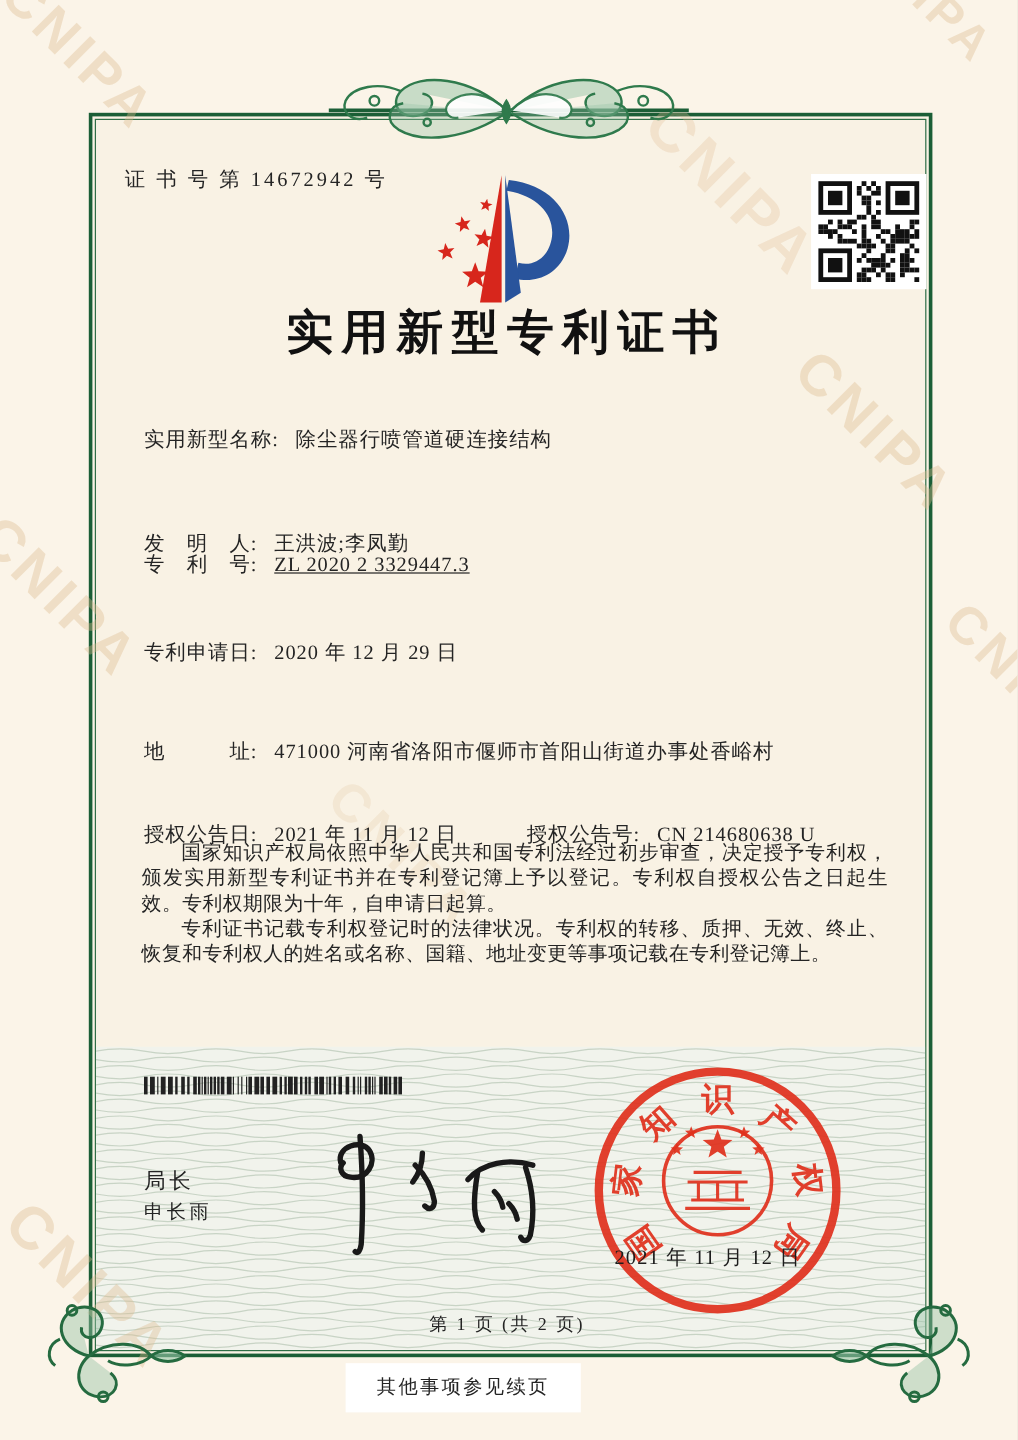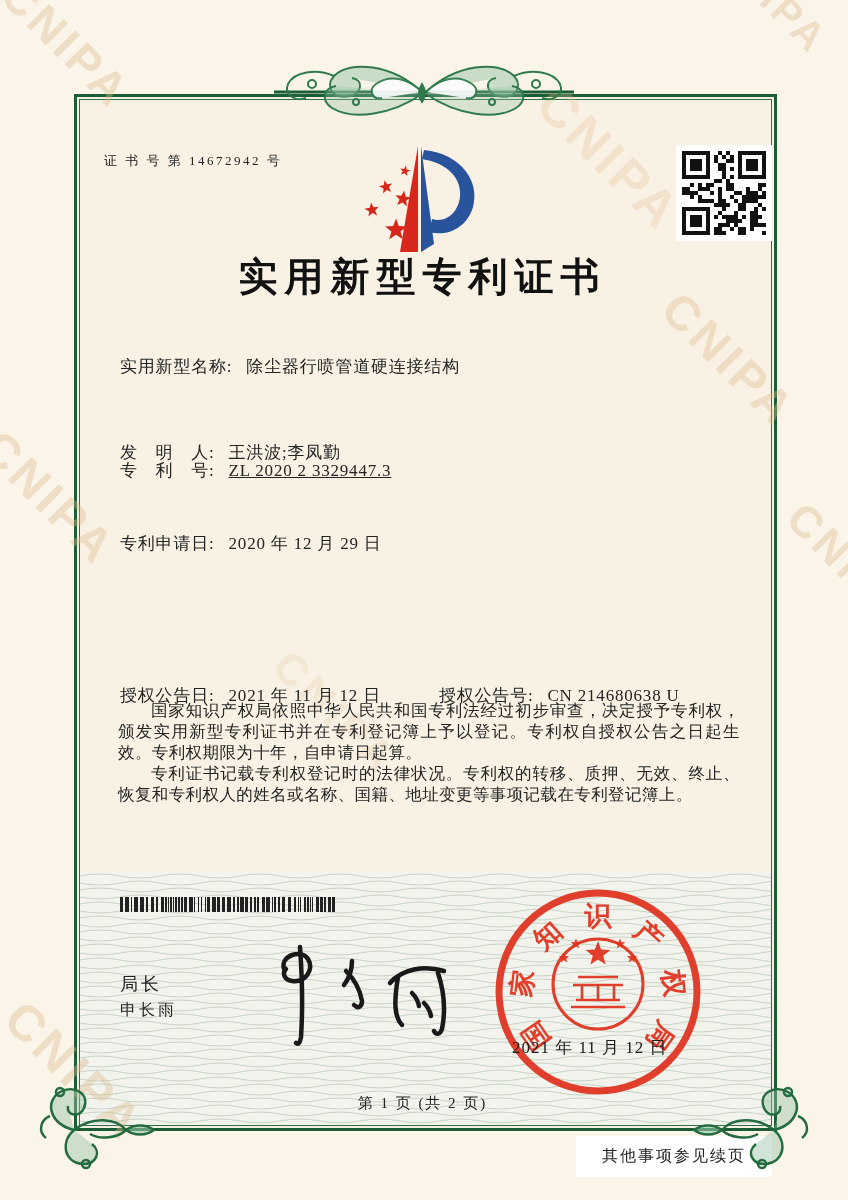--- a/index.html
+++ b/index.html
@@ -16,39 +16,39 @@
   }
   
   .frame{
     position:absolute; z-index:1; left:74px; top:94px; width:697px; height:1031px;
     border:3px solid #1b5e36; background:#f9f2e4;
   }
   .frame-inner{position:absolute; inset:2px; border:1px solid #2f6e46; pointer-events:none;}
   .waveband{position:absolute; left:3px; bottom:3px;}
   
   .abs{position:absolute; z-index:3;}
-  .certno{left:104px; top:152px; font-size:13px; letter-spacing:2.5px;font-family:Liberation Serif, serif;}
+  .certno{left:104px; top:138px; font-size:17px; letter-spacing:2.5px;font-family:Liberation Serif, serif;}
   .qrbox{left:676px; top:145px; width:96px; height:96px; background:#fff; padding:0;}
   .title{left:74px; top:250px; width:697px; text-align:center; font-size:39px;
          font-weight:bold; letter-spacing:7px; color:#111;}
   .frow{left:120px; font-size:17px; letter-spacing:.8px; white-space:nowrap;}
   .frow .lbl{display:inline-block;}
   .frow .val{margin-left:14px;}
   .frow .lbl2{margin-left:58px;}
   .paras{left:118px; top:700px; width:622px; font-size:16.5px; line-height:21px;
          text-align:justify; letter-spacing:.4px;}
   .paras p{margin:0; text-indent:2em;}
   .barcode{left:120px; top:897px;}
   .sigtitle{left:120px; top:972px; font-size:18px; letter-spacing:3px;}
   .signame{left:120px; top:1000px; font-size:16px; letter-spacing:3px;}
   .signature{left:248px; top:925px;}
   .sealwrap{left:488px; top:882px;}
   .sealdate{left:512px; top:1036px; font-size:17px; color:#1c1c1c; letter-spacing:1px; z-index:4;}
   .pagenum{left:74px; top:1094px; width:697px; text-align:center; font-size:15px; letter-spacing:2px;}
-  .contnote{left:0; top:1136px; width:772px; text-align:right; z-index:3;}
+  .contnote{left:0; top:1136px; width:772px; text-align:center; z-index:3;}
   .contnote span{display:inline-block; background:#ffffff; padding:10px 26px;
                  font-size:16px; letter-spacing:2px;}
   .ornament{position:absolute; z-index:4; pointer-events:none;}
 </style>
 </head>
 <body>
 
 <div class="page">
 
   <div class="wm" style="left:-14px; top:16px; font-size:46px;">CNIPA</div>
@@ -307,20 +307,23 @@
   </div>
   <div class="abs frow" style="top:427px;margin-top:14px;">
     <span class="lbl">发　明　人:</span><span class="val">王洪波;李凤勤</span>
   </div>
   <div class="abs frow" style="top:459px;text-decoration:underline;">
     <span class="lbl">专　利　号:</span><span class="val">ZL 2020 2 3329447.3</span>
   </div>
   <div class="abs frow" style="top:532px;">
     <span class="lbl">专利申请日:</span><span class="val">2020 年 12 月 29 日</span>
   </div>
+  <div class="abs frow" style="top:615px;">
+    <span class="lbl">地　　　址:</span><span class="val">471000 河南省洛阳市偃师市首阳山街道办事处香峪村</span>
+  </div>
   <div class="abs frow" style="top:684px;">
     <span class="lbl">授权公告日:</span><span class="val">2021 年 11 月 12 日</span><span class="lbl lbl2">授权公告号:</span><span class="val">CN 214680638 U</span>
   </div>
 
   <div class="abs paras">
     <p>国家知识产权局依照中华人民共和国专利法经过初步审查，决定授予专利权，颁发实用新型专利证书并在专利登记簿上予以登记。专利权自授权公告之日起生效。专利权期限为十年，自申请日起算。</p>
     <p>专利证书记载专利权登记时的法律状况。专利权的转移、质押、无效、终止、恢复和专利权人的姓名或名称、国籍、地址变更等事项记载在专利登记簿上。</p>
   </div>
 
   <svg id="barcode" class="abs barcode" width="220" height="16">

